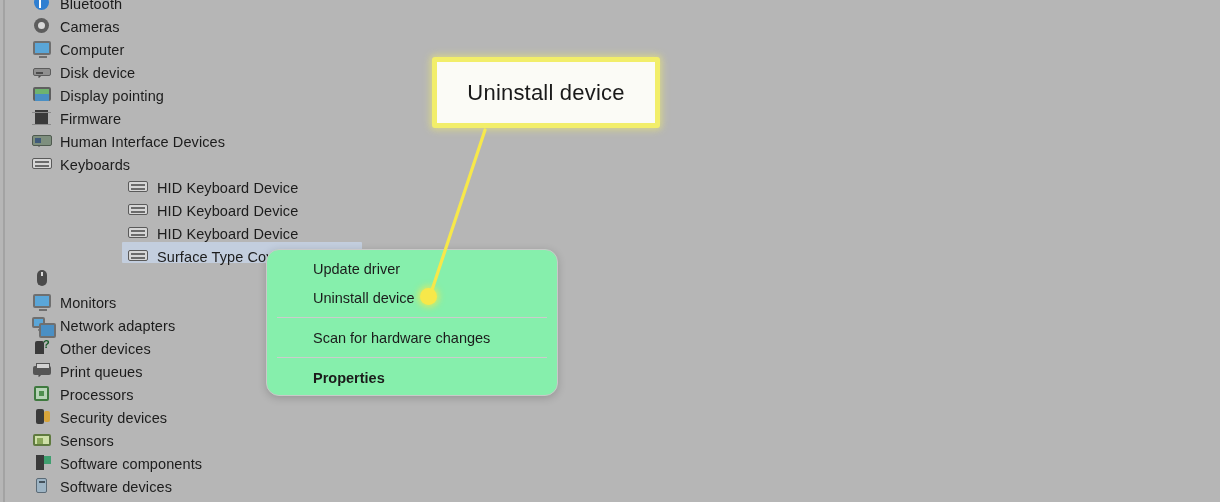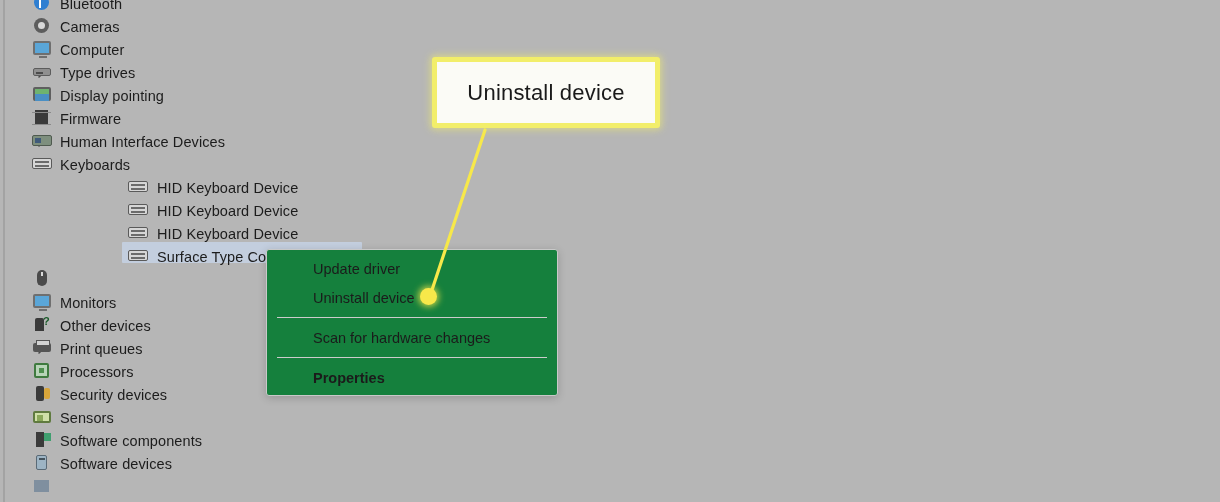--- a/index.html
+++ b/index.html
@@ -180,23 +180,23 @@
       background:#44525c; }
 
   
   .ic-sound { left:2px; top:3px; width:15px; height:12px; background:#7f8f9f; }
 
   
   .ctxmenu {
     position: absolute;
     left: 266px; top: 249px;
     width: 292px; height: 147px;
-    background: #15803d;
+    background: #86efac;
     border: 1px solid #c9c9c9;
-    border-radius: 3px;
+    border-radius: 13px;
     box-shadow: 0 2px 9px rgba(0,0,0,0.18);
     padding-top: 4px;
   }
   .ctx-item {
     height: 29px;
     display: flex;
     align-items: center;
     padding-left: 46px;
     font-size: 14.5px;
     color: #1b1b1b;
@@ -283,21 +283,21 @@
       </div>
       <div class="tree-row">
         <span class="chev">
           <svg width="14" height="14" viewBox="0 0 14 14">
             <path d="M5 3 L9 7 L5 11" fill="none" stroke="currentColor" stroke-width="1.6" stroke-linecap="round" stroke-linejoin="round"></path>
           </svg>
         </span>
         <span class="ticon">
           <span class="ic ic-disk"></span>
         </span>
-        <span class="tlabel">Type drives</span>
+        <span class="tlabel">Disk device</span>
       </div>
       <div class="tree-row">
         <span class="chev">
           <svg width="14" height="14" viewBox="0 0 14 14">
             <path d="M5 3 L9 7 L5 11" fill="none" stroke="currentColor" stroke-width="1.6" stroke-linecap="round" stroke-linejoin="round"></path>
           </svg>
         </span>
         <span class="ticon">
           <span class="ic ic-display"></span>
         </span>
@@ -373,20 +373,31 @@
       <div class="tree-row">
         <span class="chev">
           <svg width="14" height="14" viewBox="0 0 14 14">
             <path d="M5 3 L9 7 L5 11" fill="none" stroke="currentColor" stroke-width="1.6" stroke-linecap="round" stroke-linejoin="round"></path>
           </svg>
         </span>
         <span class="ticon">
           <span class="ic ic-monitor"></span>
         </span>
         <span class="tlabel">Monitors</span>
+      </div>
+      <div class="tree-row">
+        <span class="chev">
+          <svg width="14" height="14" viewBox="0 0 14 14">
+            <path d="M5 3 L9 7 L5 11" fill="none" stroke="currentColor" stroke-width="1.6" stroke-linecap="round" stroke-linejoin="round"></path>
+          </svg>
+        </span>
+        <span class="ticon">
+          <span class="ic ic-network"></span>
+        </span>
+        <span class="tlabel">Network adapters</span>
       </div>
       <div class="tree-row">
         <span class="chev">
           <svg width="14" height="14" viewBox="0 0 14 14">
             <path d="M5 3 L9 7 L5 11" fill="none" stroke="currentColor" stroke-width="1.6" stroke-linecap="round" stroke-linejoin="round"></path>
           </svg>
         </span>
         <span class="ticon">
           <span class="ic ic-other"></span>
         </span>

